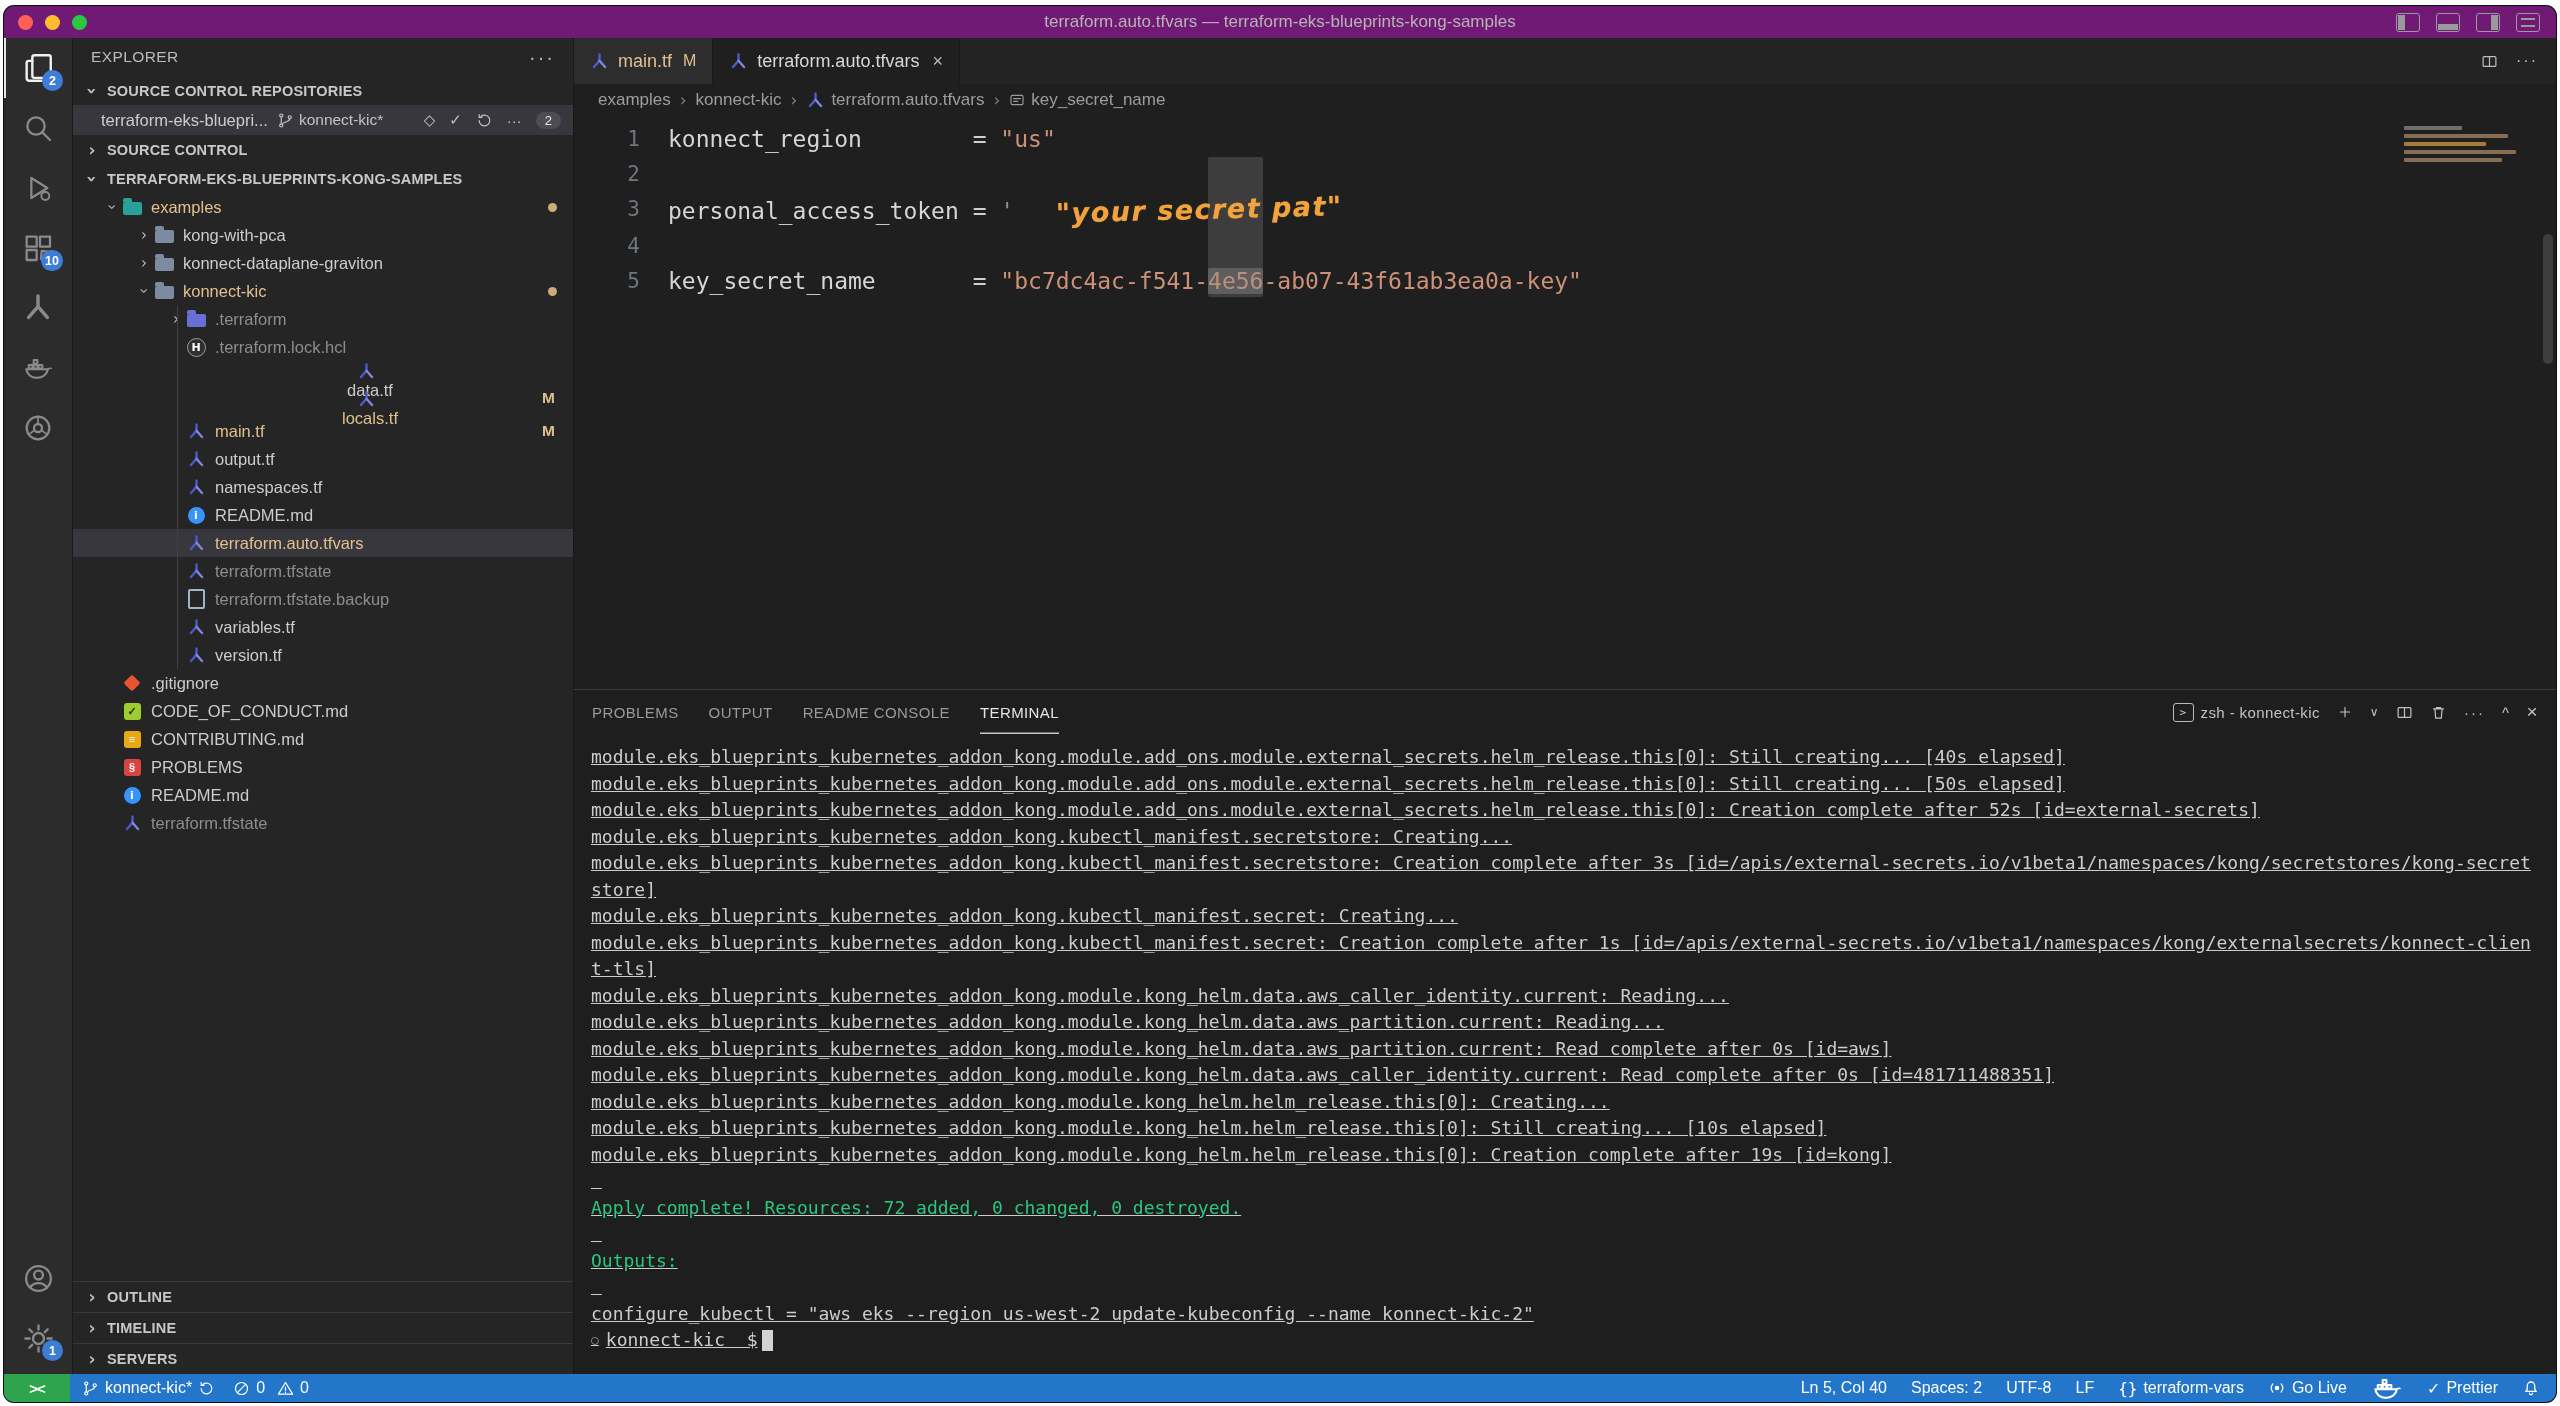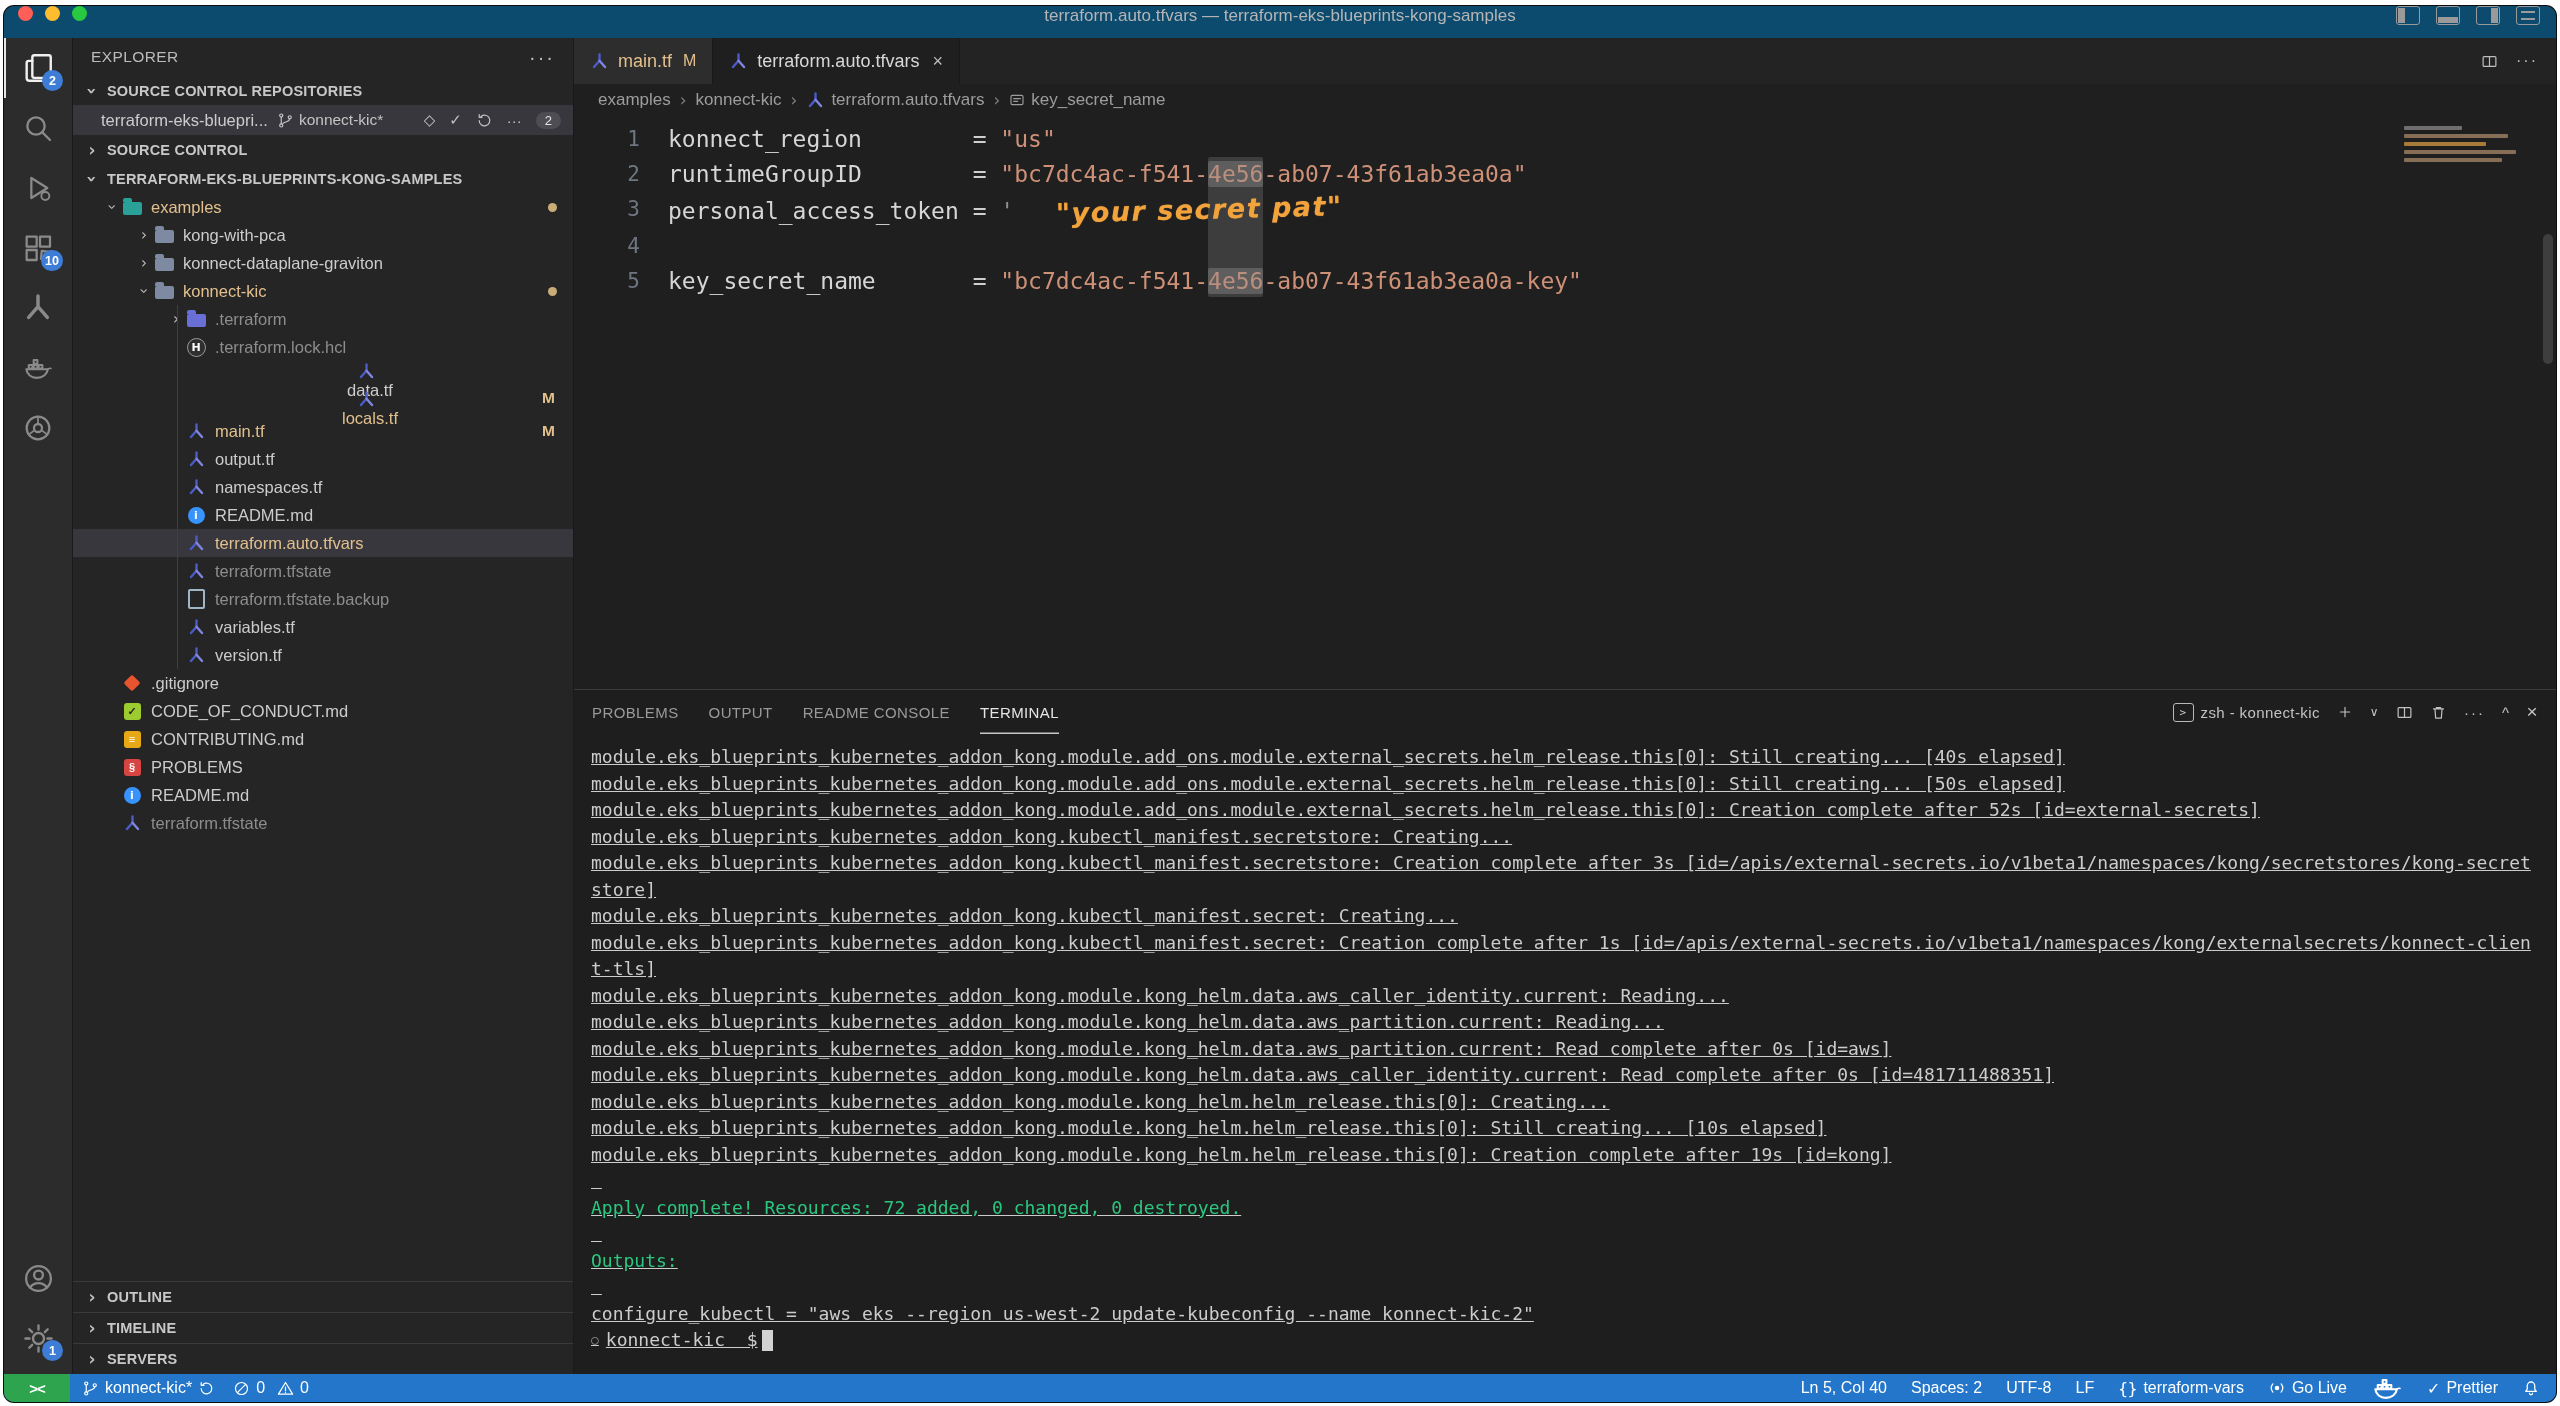--- a/index.html
+++ b/index.html
@@ -1,19 +1,19 @@
 <!DOCTYPE html>
 <html style="--status-blue: #2376c9; --remote-green: #2ea44f; --str: #ce9178; --annot: #f2a33c; --gold: #e2c08d; --tgreen: #2bc77f; --badge-blue: #3d7dd6;"><head>
 <meta charset="utf-8">
 <style>
   html,body{margin:0;padding:0;}
   body{width:2560px;height:1406px;background:#ffffff;font-family:"Liberation Sans",sans-serif;position:relative;overflow:hidden;}
   .window{position:absolute;left:4px;top:6px;width:2552px;height:1396px;background:#1f1f1f;border-radius:10px;overflow:hidden;box-shadow:0 0 0 1px #0d0d0d;}
   
-  .titlebar{height:32px;background:#0c4a6e;display:flex;align-items:flex-start;position:relative;border-bottom:1px solid #1a1a1a;}
+  .titlebar{height:32px;background:#701a75;display:flex;align-items:center;position:relative;border-bottom:1px solid #1a1a1a;}
   .traffic{display:flex;gap:12px;padding-left:14px;z-index:2;}
   .tl{width:15px;height:15px;border-radius:50%;}
   .tl.red{background:#ff5f57}.tl.yellow{background:#febc2e}.tl.green{background:#28c840}
   .win-title{position:absolute;left:0;right:0;text-align:center;color:#b5b5b5;font-size:17px;}
   .title-icons{margin-left:auto;display:flex;gap:16px;padding-right:16px;z-index:2;align-items:center;}
   .layout-ic{width:22px;height:17px;border:1.5px solid #9a9a9a;border-radius:3px;position:relative;}
   .layout-ic>i{position:absolute;background:#9a9a9a;display:block;}
   
   .main{position:absolute;top:32px;bottom:28px;left:0;right:0;display:flex;}
   .activitybar{width:68px;background:#2c2c2c;border-right:1px solid #1a1a1a;display:flex;flex-direction:column;align-items:stretch;}
@@ -542,21 +542,21 @@
                 <rect x="3" y="5" width="18" height="14" rx="2"></rect>
                 <path d="M7 10h10M7 14h6"></path>
               </svg>
             </span>
             <span>key_secret_name</span>
           </span>
         </div>
       <div class="code" id="code">
         <div class="colhl"></div>
         <div class="cline"><span class="lnum">1</span><span><span class="seg name">konnect_region        </span><span class="seg eq">= </span><span class="seg str">"us"</span></span></div>
-          <div class="cline"><span class="lnum">2</span><span><span class="seg name">runtimeGroupID        </span><span class="seg eq">= </span><span class="seg str">"bc7dc4ac-f541-</span><span class="seg str hl">4e56</span><span class="seg str">-ab07-43f61ab3ea0a"</span></span></div>
+          <div class="cline"><span class="lnum">2</span></div>
           <div class="cline"><span class="lnum">3</span><span><span class="seg name">personal_access_token </span><span class="seg eq">= </span><span class="seg dim">'</span><span class="seg ">   </span><span class="seg annot">"your secret pat"</span></span></div>
           <div class="cline"><span class="lnum">4</span></div>
           <div class="cline"><span class="lnum">5</span><span><span class="seg name">key_secret_name       </span><span class="seg eq">= </span><span class="seg str">"bc7dc4ac-f541-</span><span class="seg str hl">4e56</span><span class="seg str">-ab07-43f61ab3ea0a-key"</span></span></div>
           <div class="minimap" id="minimap">
             <div style="background: rgb(138, 138, 138); width: 58px; opacity: 0.75;"></div>
             <div style="background: rgb(169, 138, 106); width: 104px; opacity: 0.75;"></div>
             <div style="background: rgb(215, 155, 68); width: 82px; opacity: 0.75;"></div>
             <div style="background: rgb(169, 138, 106); width: 112px; opacity: 0.75;"></div>
             <div style="background: rgb(169, 138, 106); width: 98px; opacity: 0.75;"></div>
           </div>

